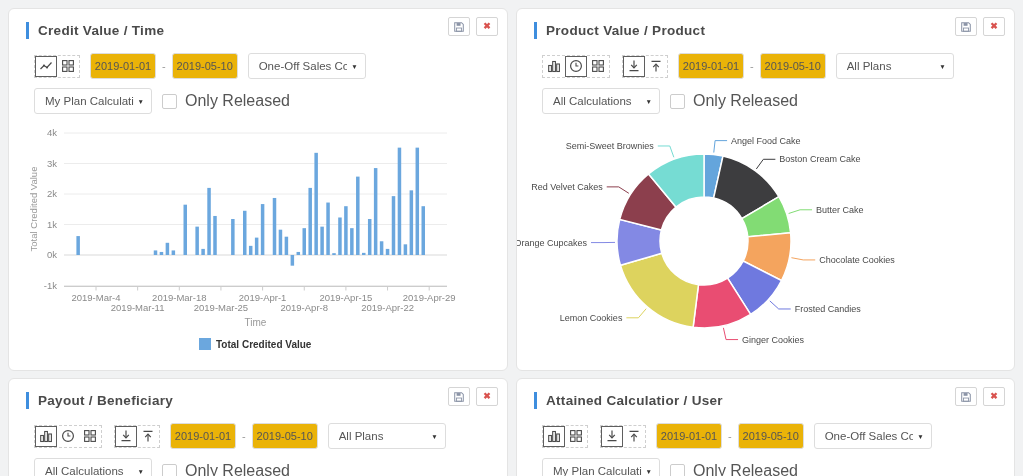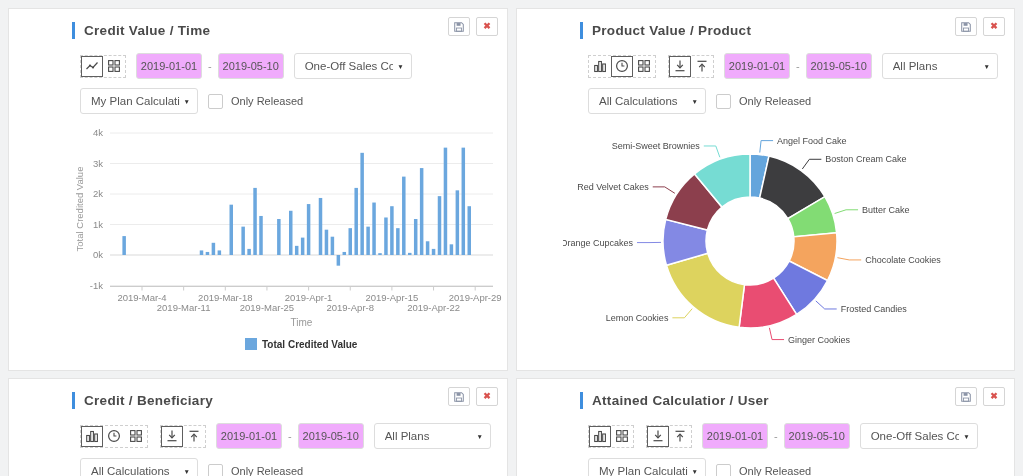--- a/index.html
+++ b/index.html
@@ -1,39 +1,39 @@
 <!DOCTYPE html>
 <html><head>
 <meta charset="utf-8">
 <style>
   * { box-sizing: border-box; margin: 0; padding: 0; }
   html,body { width:1023px; height:476px; overflow:hidden; }
   body { background:#f1f2f3; font-family:"Liberation Sans", sans-serif; }
   .dashboard { display:grid; grid-template-columns:500px 499px; grid-template-rows:363px 353px; gap:7px 8px; padding:8px; }
-  .panel { background:#fff; border:1px solid #e4e4e4; border-radius:0; position:relative; overflow:hidden;padding-left:46px; }
+  .panel { background:#fff; border:1px solid #e4e4e4; border-radius:6px; position:relative; overflow:hidden; }
   .panel-header { display:flex; align-items:center; padding:13px 16px 4px 17px; }
   .accent-bar { width:3px; height:17px; background:#3e8ede; margin-right:9px; flex:none; }
   .panel-title { font-size:13.5px; font-weight:600; color:#4a4a4a; letter-spacing:.3px; }
   .hdr-btns { position:absolute; top:8px; right:9px; display:flex; gap:6px; }
   .hbtn { width:22px; height:19px; border:1px solid #d5d5d5; border-radius:2px; background:#fff; display:flex; align-items:center; justify-content:center; padding:0; cursor:pointer; }
   .close-x { color:#d9534f; font-size:9px; font-weight:bold; line-height:1; }
   .toolbar { display:flex; align-items:center; gap:10px; padding:10px 16px 0 25px; }
   .toolbar.row2 { padding-top:9px; }
   .tgroups { display:flex; gap:12px; }
   .tgroup { display:flex; border:1px dashed #cfcfcf; background:#fff; }
   .ticon { width:22px; height:21px; display:flex; align-items:center; justify-content:center; border:1px solid transparent; cursor:pointer; }
   .ticon.selected { border-color:#5f5f5f; }
-  .date-input { width:66px; height:26px; border:1px solid #ddd; border-radius:3px; font-size:11px; color:#555; text-align:center; font-family:"Liberation Sans",sans-serif; background:#f0abfc; }
+  .date-input { width:66px; height:26px; border:1px solid #ddd; border-radius:3px; font-size:11px; color:#555; text-align:center; font-family:"Liberation Sans",sans-serif; background:#eab308; }
   .date-sep { color:#999; font-size:11px; margin:0 -4px; }
   .select-box { width:118px; height:26px; border:1px solid #ddd; border-radius:3px; display:flex; align-items:center; padding:0 7px 0 10px; background:#fff; cursor:pointer; }
   .select-box .sel-text { font-size:11.5px; color:#555; white-space:nowrap; overflow:hidden; flex:1; }
   .select-box .caret { font-size:6.5px; color:#333; margin-left:4px; flex:none; }
   .checkbox-wrap { display:flex; align-items:center; gap:8px; cursor:pointer; }
   .cb-box { width:15px; height:15px; border:1px solid #ccc; border-radius:2px; background:#fff; flex:none; }
-  .cb-label { font-size:11px; color:#555; }
+  .cb-label { font-size:16px; color:#555; }
   .chart-area { width:100%; }
   svg text { font-family:"Liberation Sans", sans-serif; }
 </style>
 </head>
 <body>
 
 <div class="dashboard">
 
   <section class="panel">
     <div class="panel-header">
@@ -287,21 +287,21 @@
           <text x="85.72287952429643" y="75.88149370712141" text-anchor="end" font-size="9" fill="#4a4a4a">Red Velvet Cakes</text>
           <path d="M 131.54411289186396 59.96534787850638 A 87 87 0 0 1 186.99999999999997 40 L 187 83 A 44 44 0 0 0 158.95334445105763 93.09741731786531 Z" fill="#76dcd3" stroke="#fff" stroke-width="1.5"></path>
           <polyline points="156.85232509816908,43.26161156307394 152.78747005522558,31.971042335623224 140.78747005522558,31.971042335623224" fill="none" stroke="#76dcd3" stroke-width="1"></polyline>
           <text x="136.78747005522558" y="34.971042335623224" text-anchor="end" font-size="9" fill="#4a4a4a">Semi-Sweet Brownies</text>
         </svg></div>
   </section>
 
   <section class="panel">
     <div class="panel-header">
       <span class="accent-bar"></span>
-      <h2 class="panel-title">Credit / Beneficiary</h2>
+      <h2 class="panel-title">Payout / Beneficiary</h2>
     </div>
     <div class="hdr-btns">
       <button class="hbtn">
           <svg width="12" height="12" viewBox="0 0 14 14">
             <path d="M2 2 H10 L12 4 V12 H2 Z" fill="none" stroke="#8a93a6" stroke-width="1.2"></path>
             <rect x="4.2" y="2.4" width="4.6" height="3.2" fill="#8a93a6"></rect>
             <rect x="4" y="8.2" width="6" height="3.8" fill="none" stroke="#8a93a6" stroke-width="1"></rect>
           </svg>
         </button>
       <button class="hbtn">

